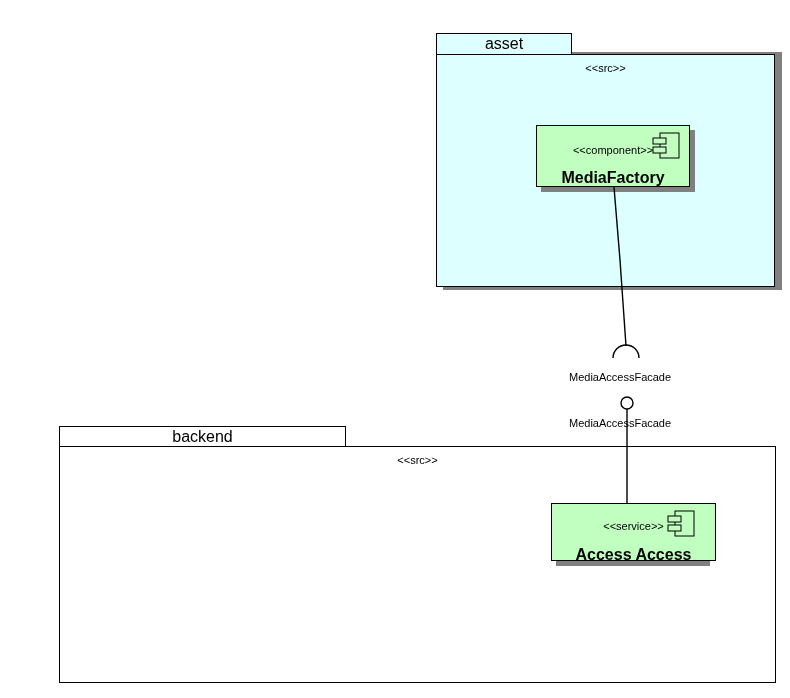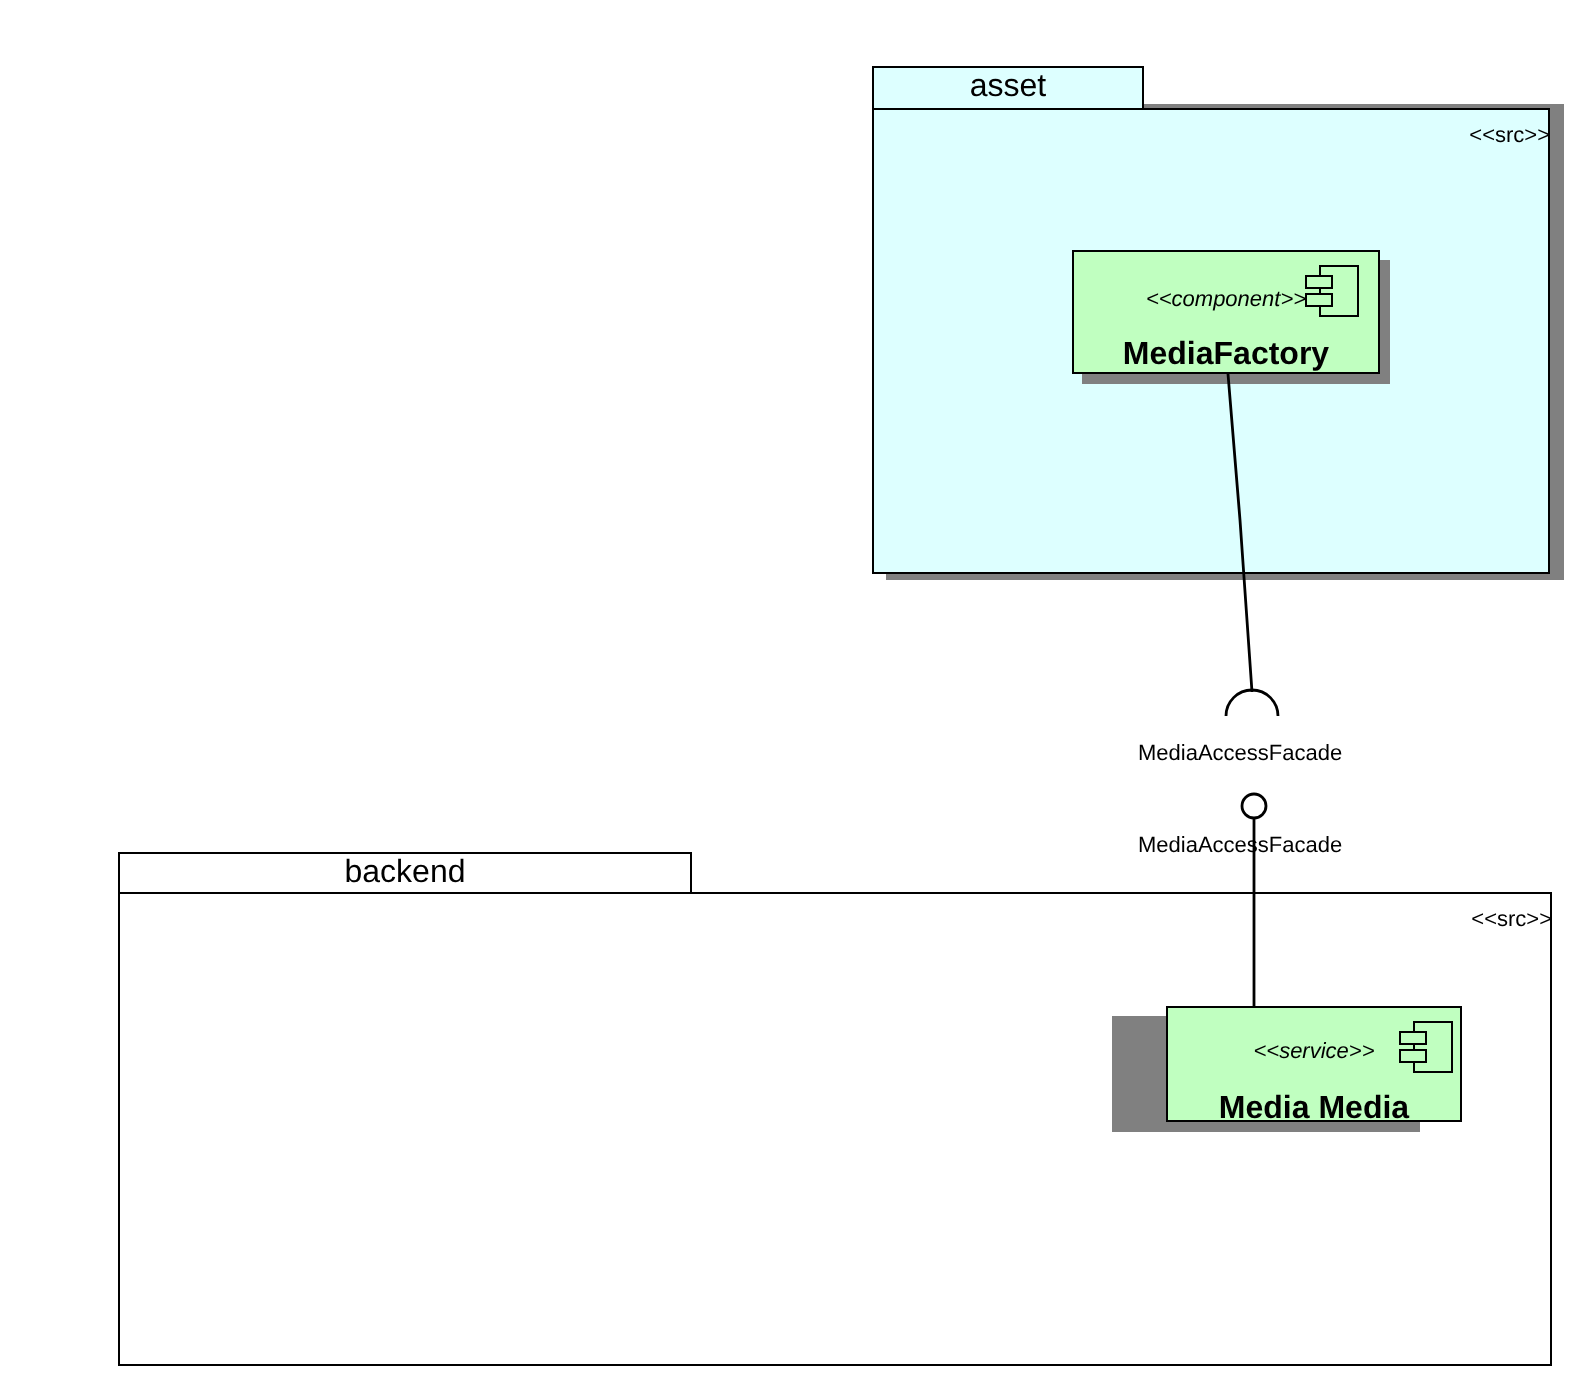--- a/index.html
+++ b/index.html
@@ -39,21 +39,21 @@
   }
   .pkg-body {
     position: absolute;
     border: 1px solid #000000;
     box-sizing: border-box;
   }
   .pkg-stereotype {
     position: absolute;
     font-size: 11px;
     color: #000000;
-    text-align: right;
+    text-align: center;
     line-height: 1;
     white-space: nowrap;
   }
 
   #asset-tab, #asset-body { background: #ddffff; }
   #backend-tab, #backend-body { background: #ffffff; }
 
   
   .comp-shadow {
     position: absolute;
@@ -67,21 +67,20 @@
   }
   .comp-stereotype {
     position: absolute;
     left: 0;
     right: 0;
     text-align: center;
     font-size: 11px;
     color: #000000;
     line-height: 1;
     white-space: nowrap;
-    font-style: italic;
   }
   .comp-name {
     position: absolute;
     left: 0;
     right: 0;
     text-align: center;
     font-size: 16px;
     font-weight: bold;
     color: #000000;
     line-height: 1;
@@ -138,23 +137,23 @@
   <div class="pkg-tab" id="backend-tab" style="left:59px; top:426px; width:287px; height:21px;">
     <span class="pkg-tab-label">backend</span>
   </div>
 
   <div class="pkg-body" id="backend-body" style="left:59px; top:446px; width:717px; height:237px;"></div>
 
   <div class="pkg-stereotype" style="left:59px; top:455px; width:717px;">&lt;&lt;src&gt;&gt;</div>
 
   <div class="comp-shadow" style="left:556px; top:508px; width:154px; height:58px;"></div>
 
-  <div class="comp-box" style="left:551px; top:503px; width:148px; height:58px;margin-left:32px;">
+  <div class="comp-box" style="left:551px; top:503px; width:165px; height:58px;">
     <div class="comp-stereotype" style="top:17px;">&lt;&lt;service&gt;&gt;</div>
-    <div class="comp-name" style="top:43px;">Media Media</div>
+    <div class="comp-name" style="top:43px;">Access Access</div>
     <svg class="comp-icon" style="left:114px; top:4px;" width="30" height="32" viewBox="0 0 30 32">
       <rect x="9" y="3" width="19" height="25" fill="#c0ffc0" stroke="#000000" stroke-width="1"></rect>
       <rect x="2" y="8" width="13" height="6" fill="#c0ffc0" stroke="#000000" stroke-width="1"></rect>
       <rect x="2" y="17" width="13" height="6" fill="#c0ffc0" stroke="#000000" stroke-width="1"></rect>
     </svg>
   </div>
 
   <svg class="connector-svg">
 
     <path d="M 614 187 L 620 260 L 626 346" fill="none" stroke="#000000" stroke-width="1.4"></path>

